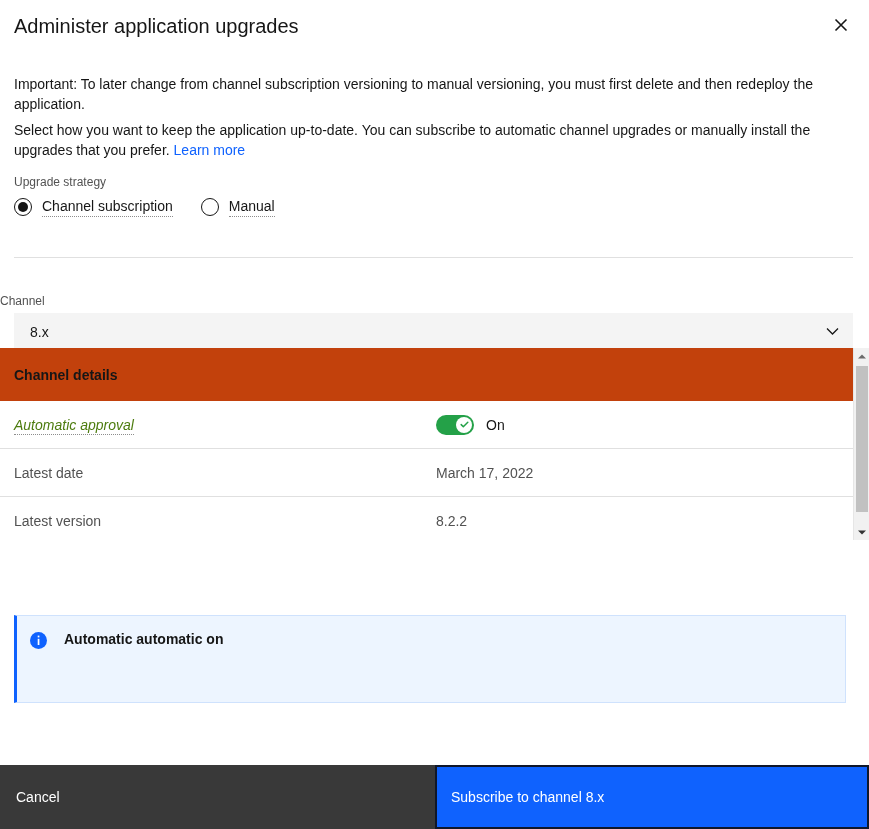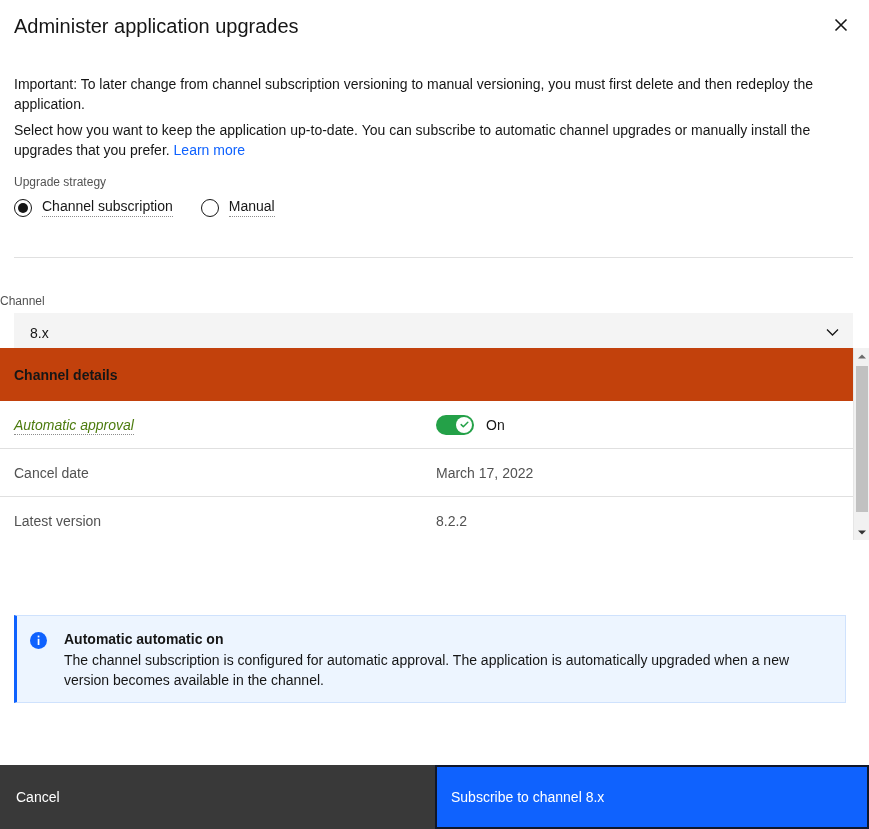--- a/index.html
+++ b/index.html
@@ -53,21 +53,21 @@
   
   .field-label {
     font-size: 12px; color: #525252; line-height: 16px;
     padding-left: 14px;
   }
   .radio-row {
     display: flex; align-items: center;
     padding-left: 14px;
   }
   .radio-item {
-    display: flex; align-items: flex-end;
+    display: flex; align-items: flex-start;
     cursor: pointer;
   }
   .radio-item + .radio-item { margin-left: 28px; }
   .radio-circle {
     width: 18px; height: 18px; border-radius: 50%;
     border: 1px solid #161616;
     display: inline-block; position: relative;
     flex: 0 0 18px;
   }
   .radio-circle.checked::after {
@@ -90,21 +90,21 @@
 
   
   .select-label {
     font-size: 12px; color: #525252; line-height: 16px;
   }
   .select-wrap {
     position: relative;
     margin: 4px 16px 0 14px;
     height: 40px;
     background: #f4f4f4;
-    border-bottom: 1px solid #0369a1;
+    border-bottom: 3px solid #0369a1;
   }
   .select-wrap select {
     -webkit-appearance: none; appearance: none;
     width: 100%; height: 100%;
     background: transparent; border: none;
     padding: 0 40px 0 16px;
     font-family: "Liberation Sans", sans-serif;
     font-size: 14px; color: #161616;
     cursor: pointer; outline: none;
   }
@@ -324,21 +324,21 @@
               <svg width="11" height="11" viewBox="0 0 11 11" aria-hidden="true">
                 <path d="M2.2 5.6 L4.3 7.7 L8.8 3.2" stroke="#24a148" stroke-width="1.5" fill="none" stroke-linecap="round" stroke-linejoin="round"></path>
               </svg>
             </span>
           </span>
           <span class="toggle-text">On</span>
         </div>
       </div>
 
       <div class="details-row">
-        <div class="details-key">Cancel date</div>
+        <div class="details-key">Latest date</div>
         <div class="details-val">March 17, 2022</div>
       </div>
 
       <div class="details-row">
         <div class="details-key">Latest version</div>
         <div class="details-val">8.2.2</div>
       </div>
     </div>
 
     <div class="scrollbar">
@@ -361,21 +361,20 @@
   <div class="notification">
     <span class="notif-icon">
       <svg width="17" height="17" viewBox="0 0 17 17" aria-hidden="true">
         <circle cx="8.5" cy="8.5" r="8.5" fill="#0f62fe"></circle>
         <rect x="7.7" y="6.8" width="1.7" height="6.2" fill="#ffffff"></rect>
         <rect x="7.7" y="3.6" width="1.7" height="1.8" fill="#ffffff"></rect>
       </svg>
     </span>
     <div class="notif-body">
       <div class="notif-title">Automatic automatic on</div>
-      <div class="notif-text">The channel subscription is configured for automatic approval. The application is automatically upgraded when a new version becomes available in the channel.</div>
     </div>
   </div>
 
   <div class="modal-footer">
     <button class="btn btn-secondary">Cancel</button>
     <button class="btn btn-primary">Subscribe to channel 8.x</button>
   </div>
 
 </div>
 

